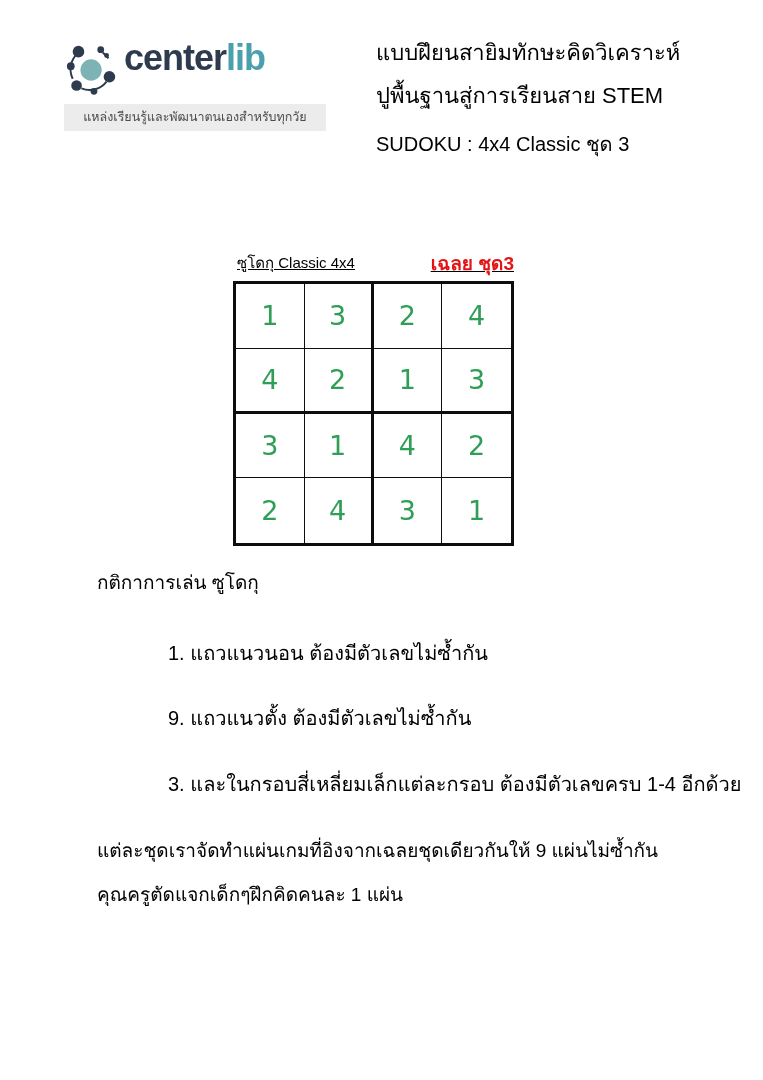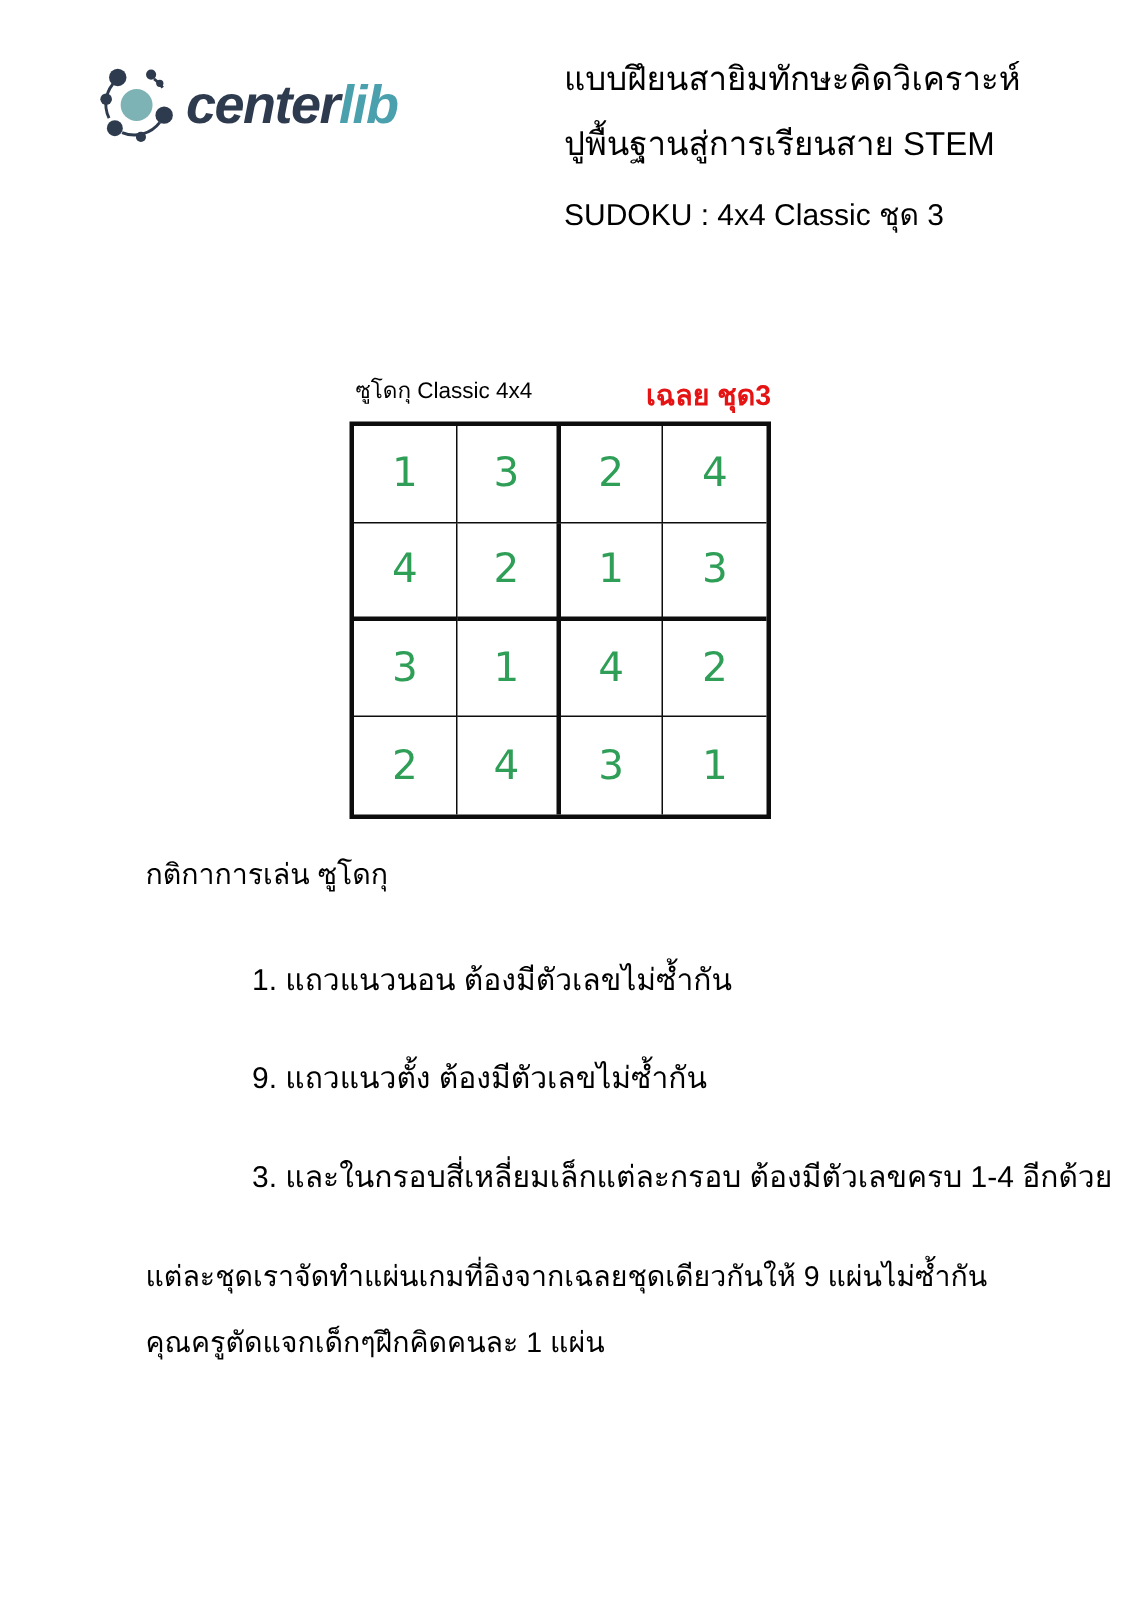--- a/index.html
+++ b/index.html
@@ -7,21 +7,21 @@
   body {
     font-family: "Liberation Sans", "DejaVu Sans", sans-serif;
     background: #ffffff;
     position: relative;
     overflow: hidden;
   }
   .page { position: absolute; inset: 0; background: #ffffff; }
 
   
   .logo-block { position: absolute; left: 64px; top: 40px; width: 262px; }
-  .logo-row { display: flex; align-items: center; font-style: italic; }
+  .logo-row { display: flex; align-items: flex-start; }
   .logo-icon { width: 58px; height: 60px; flex: 0 0 auto; }
   .brand { font-size: 36px; font-weight: bold; letter-spacing: -1px; line-height: 1; margin-left: 2px; }
   .brand .primary { color: #2e3b4e; }
   .brand .secondary { color: #4ba0ad; }
   .tagline-strip {
     margin-top: 4px;
     background: #ececec;
     padding: 3px 6px 4px 6px;
     font-size: 12.5px;
     color: #4c4c4c;
@@ -29,21 +29,21 @@
     text-align: center;
   }
 
   
   .header-text { position: absolute; left: 376px; top: 42px; color: #000; }
   .header-text .h-line { font-size: 22px; line-height: 1.0; margin-bottom: 21px; }
   .header-text .h-line3 { font-size: 20px; margin-top: 27px; margin-bottom: 0; }
 
   
   .sudoku-block { position: absolute; left: 233px; top: 248px; width: 281px; }
-  .grid-caption { display: flex; justify-content: space-between; align-items: flex-start; margin-bottom: 3px; }
+  .grid-caption { display: flex; justify-content: space-between; align-items: center; margin-bottom: 3px; text-decoration: underline; }
   .grid-title { font-size: 15px; color: #000; padding-left: 4px; }
   .answer-key { font-size: 19px; font-weight: bold; color: #e51313; }
 
   .sudoku-grid {
     width: 281px; height: 265px;
     border: 3px solid #0d0d0d;
     display: grid;
     grid-template-columns: repeat(4, 1fr);
     grid-template-rows: repeat(4, 1fr);
     background: #ffffff;
@@ -84,20 +84,21 @@
         <circle cx="15" cy="12" r="6" fill="#2e3b4e"></circle>
         <circle cx="38" cy="10" r="3.5" fill="#2e3b4e"></circle>
         <circle cx="7" cy="27" r="4" fill="#2e3b4e"></circle>
         <circle cx="13" cy="47" r="5.5" fill="#2e3b4e"></circle>
         <circle cx="31" cy="53" r="3.5" fill="#2e3b4e"></circle>
         <circle cx="47" cy="38" r="6" fill="#2e3b4e"></circle>
         <circle cx="44" cy="16" r="2.5" fill="#2e3b4e"></circle>
       </svg>
       <div class="brand"><span class="primary">center</span><span class="secondary">lib</span></div>
     </div>
+    <div class="tagline-strip">แหล่งเรียนรู้และพัฒนาตนเองสำหรับทุกวัย</div>
   </div>
 
   <div class="header-text">
     <div class="h-line">แบบฝึยนสายิมทักษะคิดวิเคราะห์</div>
     <div class="h-line">ปูพื้นฐานสู่การเรียนสาย STEM</div>
     <div class="h-line h-line3">SUDOKU  :  4x4 Classic ชุด 3</div>
   </div>
 
   <div class="sudoku-block">
     <div class="grid-caption">

